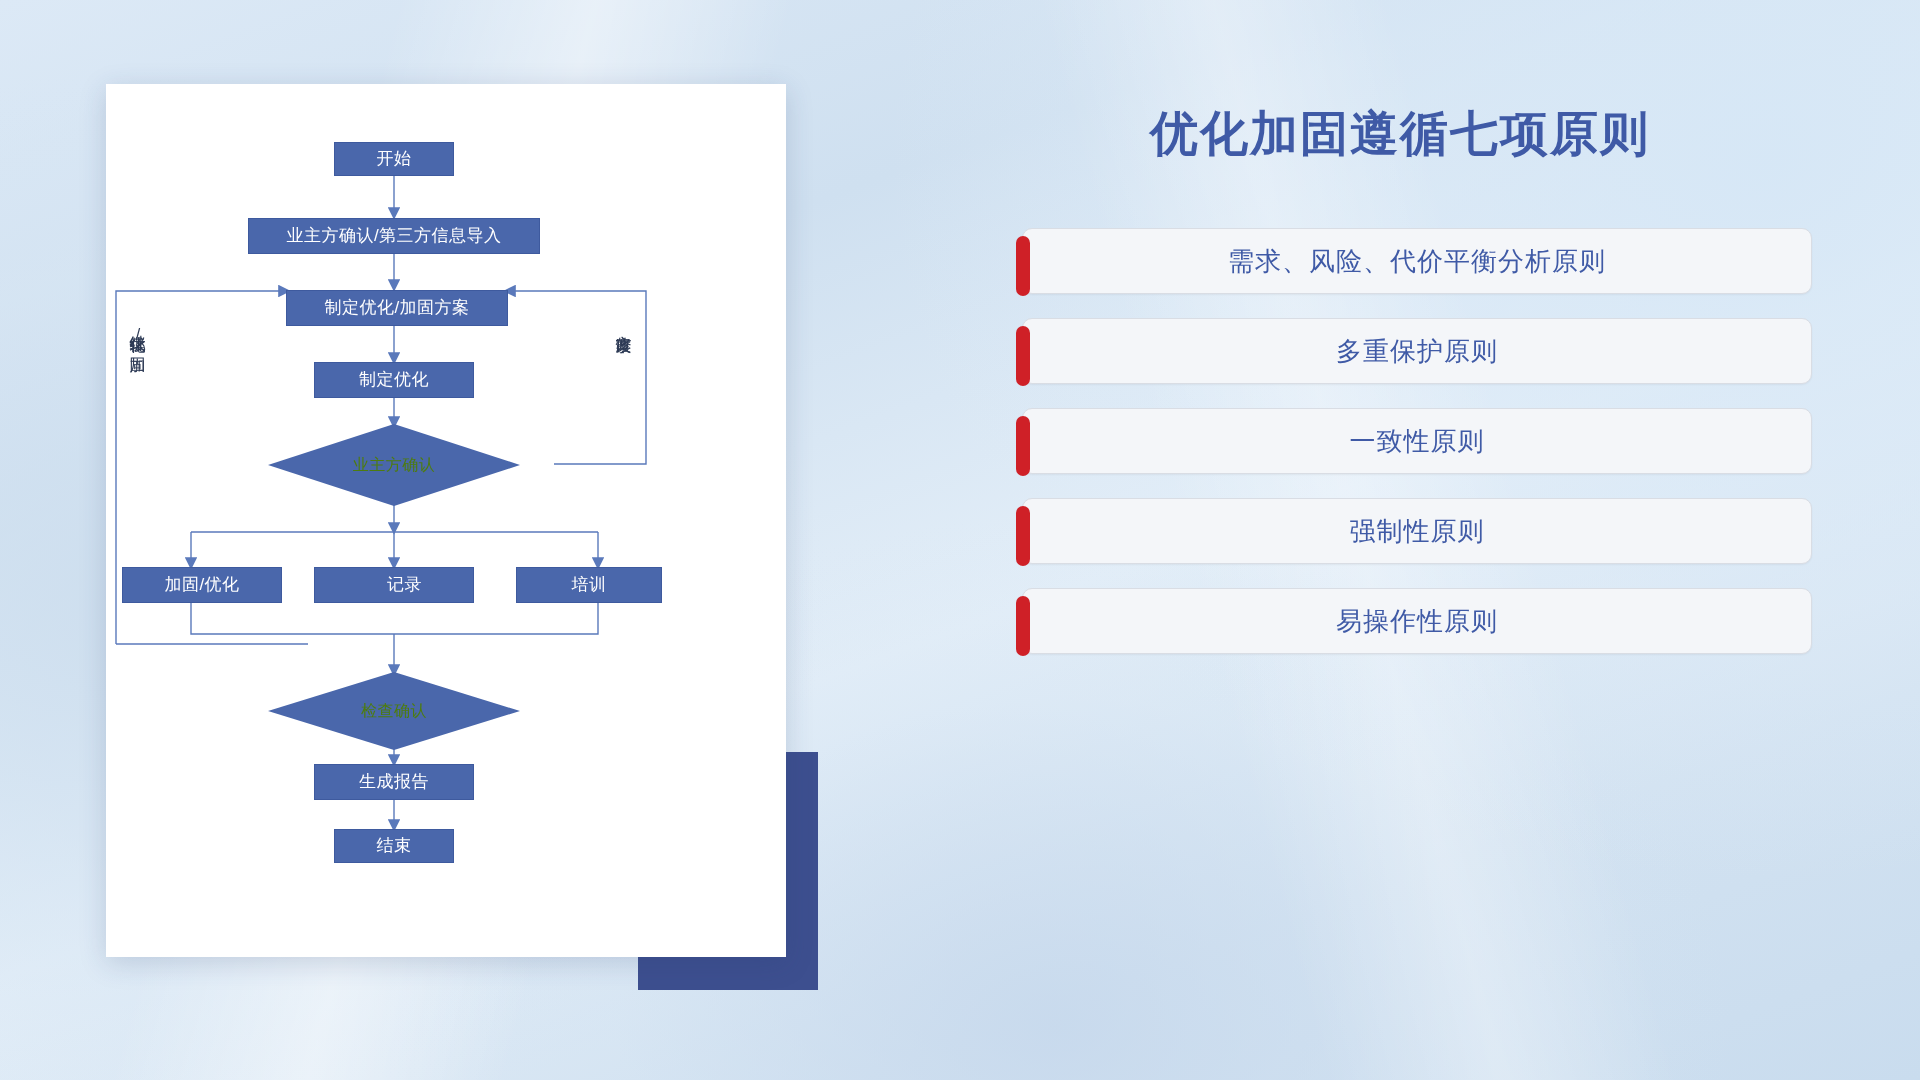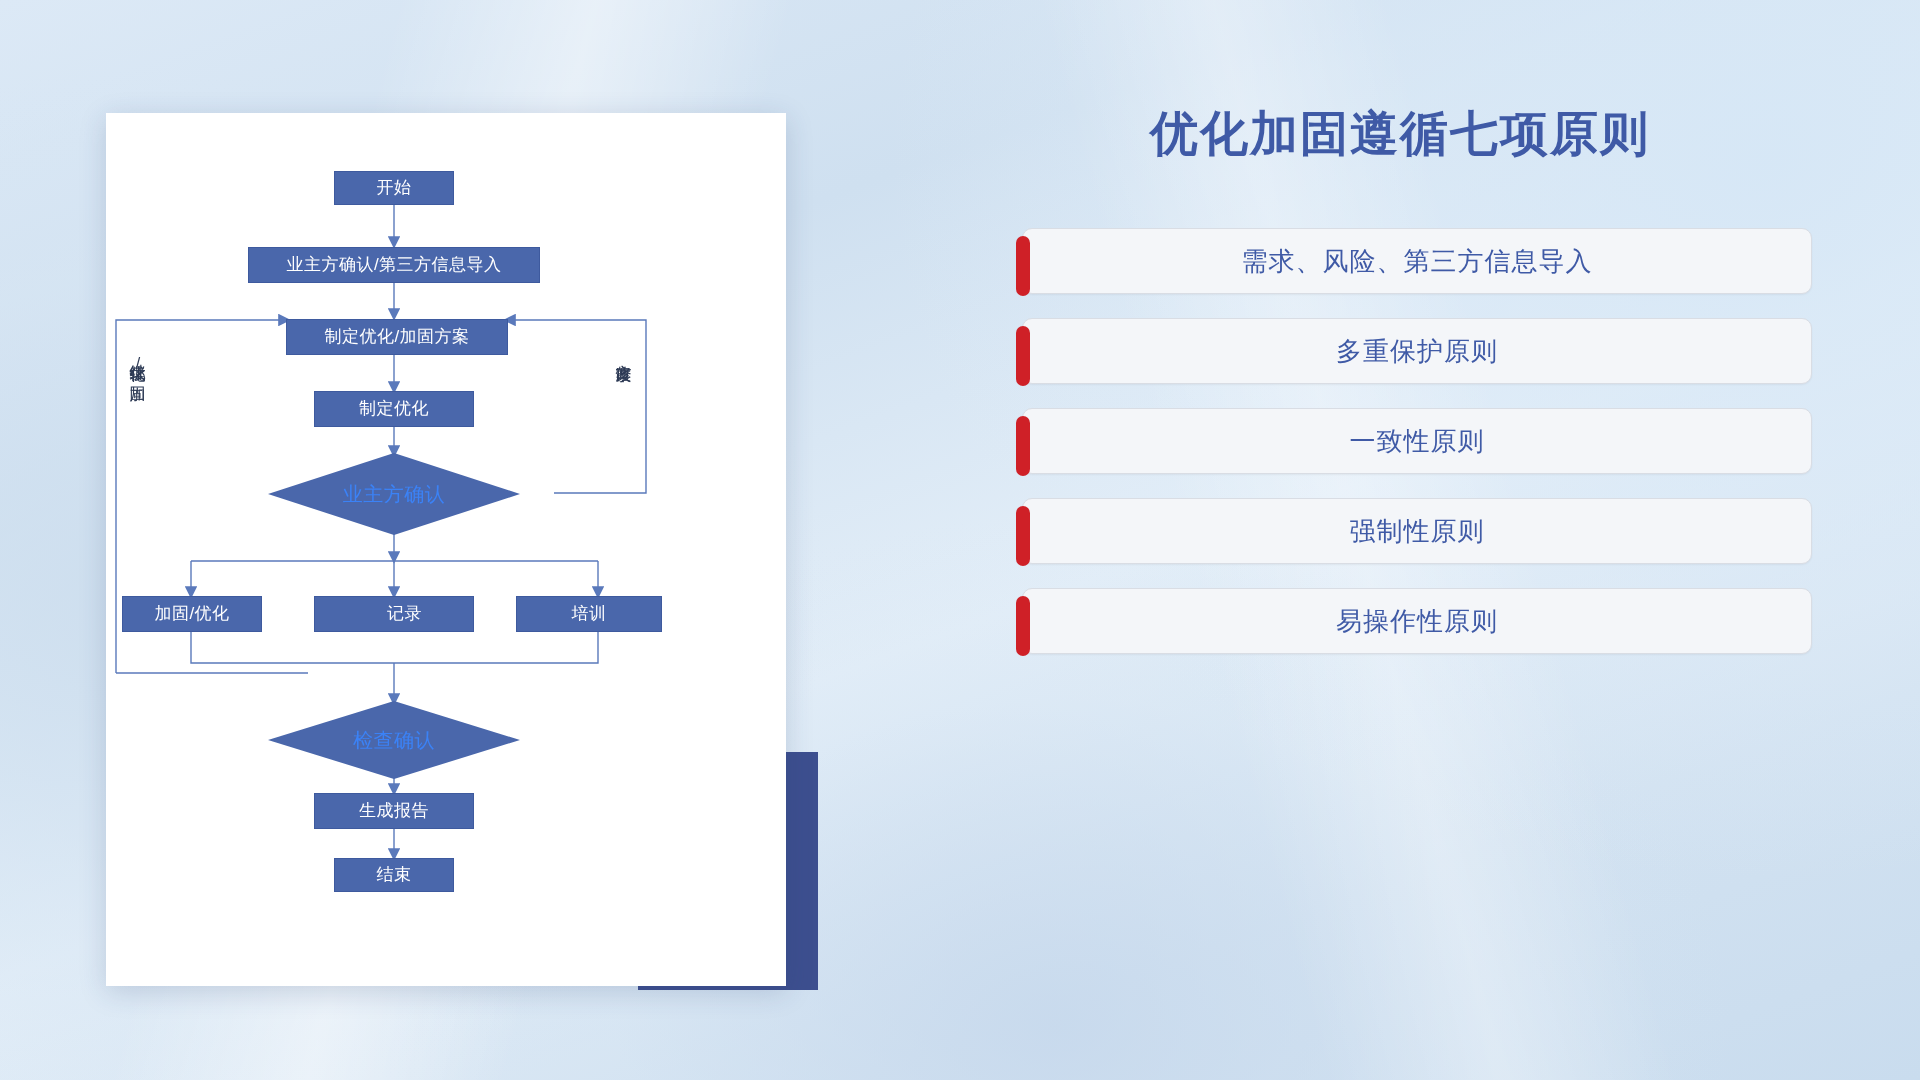--- a/index.html
+++ b/index.html
@@ -39,21 +39,21 @@
     left: 638px;
     top: 752px;
     width: 180px;
     height: 238px;
     background: #3d4f8f;
   }
 
   .card {
     position: absolute;
     left: 106px;
-    top: 113px;
+    top: 84px;
     width: 680px;
     height: 873px;
     background: #ffffff;
     box-shadow: 0 6px 26px rgba(40,60,110,0.18);
   }
 
   .flow {
     position: absolute;
     left: 0; top: 0;
     width: 680px;
@@ -84,22 +84,22 @@
   .diamond-shape {
     position: absolute;
     left: 0; top: 0;
     width: 100%;
     height: 100%;
     background: #4a67ab;
     clip-path: polygon(50% 0%, 100% 50%, 50% 100%, 0% 50%);
   }
   .diamond-label {
     position: relative;
-    color: #3b82f6;
-    font-size: 20px;
+    color: #4d7c0f;
+    font-size: 16px;
     letter-spacing: 0.5px;
   }
 
   .vlabel {
     position: absolute;
     color: #2d3a55;
     font-size: 16px;
     line-height: 1.15;
     writing-mode: vertical-rl;
     text-orientation: upright;
@@ -220,21 +220,21 @@
 
     <div class="node" style="left:180px; top:206px; width:222px; height:36px;">制定优化/加固方案</div>
 
     <div class="node" style="left:208px; top:278px; width:160px; height:36px;">制定优化</div>
 
     <div class="diamond-wrap" style="left:162px; top:340px; width:252px; height:82px;">
       <div class="diamond-shape"></div>
       <div class="diamond-label">业主方确认</div>
     </div>
 
-    <div class="node" style="left:16px; top:483px; width:140px; height:36px;">加固/优化</div>
+    <div class="node" style="left:16px; top:483px; width:160px; height:36px;">加固/优化</div>
 
     <div class="node" style="left:208px; top:483px; width:160px; height:36px;padding-left:21px;">记录</div>
 
     <div class="node" style="left:410px; top:483px; width:146px; height:36px;text-align:right;">培训</div>
 
     <div class="diamond-wrap" style="left:162px; top:588px; width:252px; height:78px;">
       <div class="diamond-shape"></div>
       <div class="diamond-label">检查确认</div>
     </div>
 
@@ -245,21 +245,21 @@
     <div class="vlabel" style="left:22px; top:238px; height:140px;">继续优化/加固</div>
 
     <div class="vlabel" style="left:508px; top:238px; height:92px;">方案修改</div>
   </div>
 
   <div class="right-title">优化加固遵循七项原则</div>
 
   <div class="principles">
     <div class="principle">
       <span class="principle-bar"></span>
-      <span>需求、风险、第三方信息导入</span>
+      <span>需求、风险、代价平衡分析原则</span>
     </div>
     <div class="principle">
       <span class="principle-bar"></span>
       <span>多重保护原则</span>
     </div>
     <div class="principle">
       <span class="principle-bar"></span>
       <span>一致性原则</span>
     </div>
     <div class="principle">

